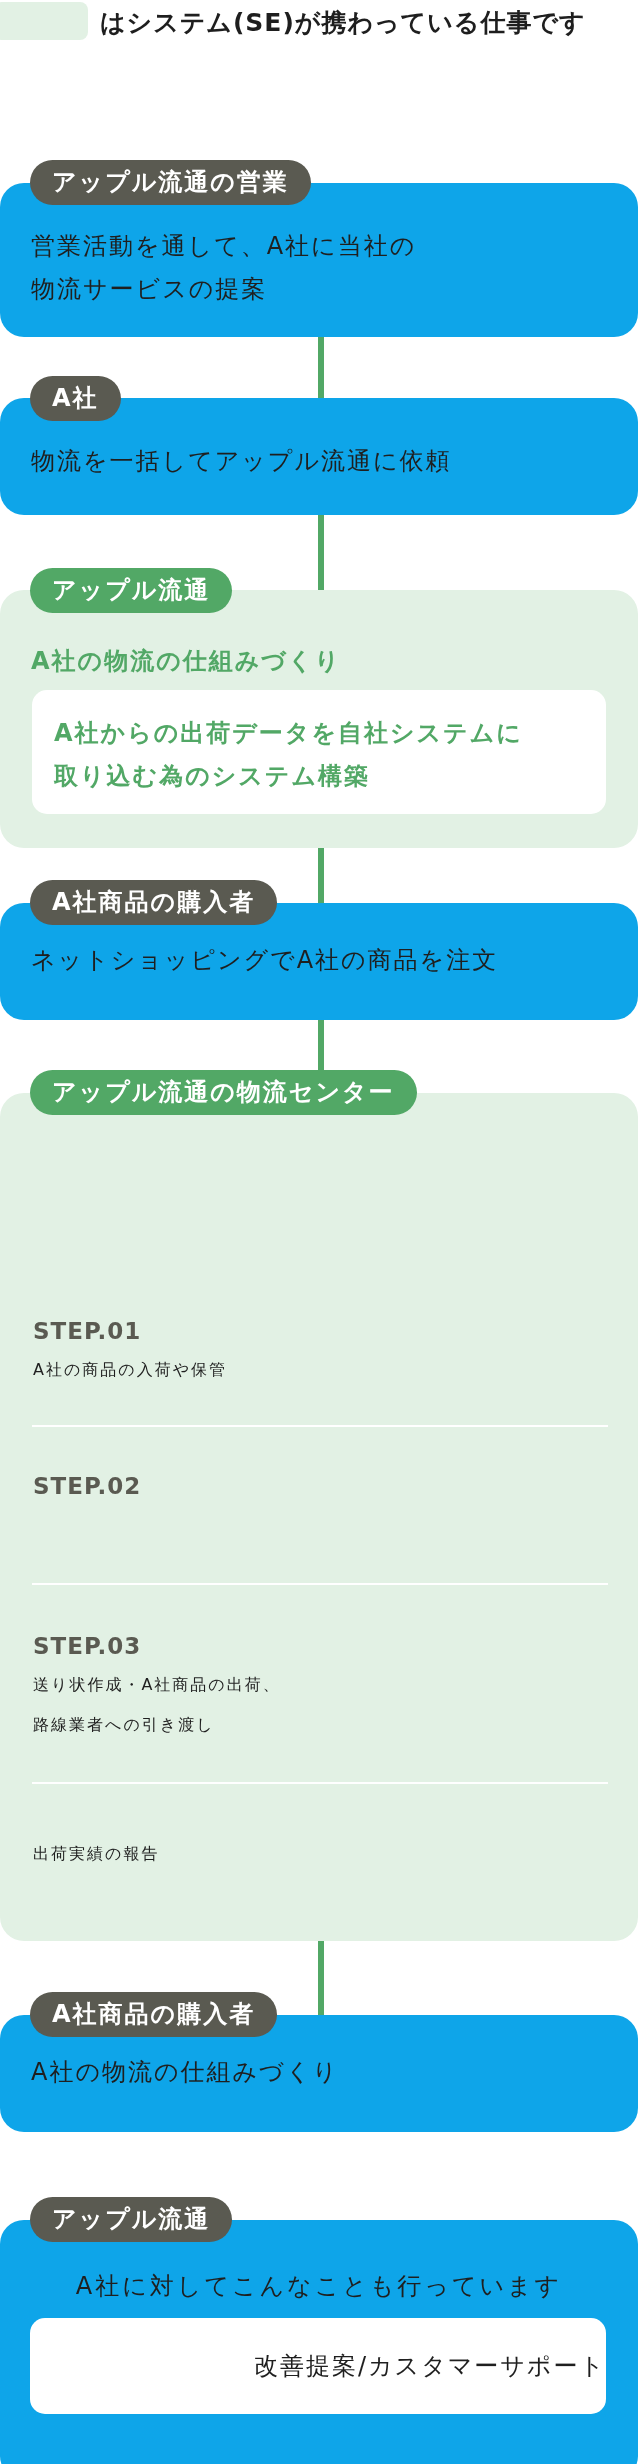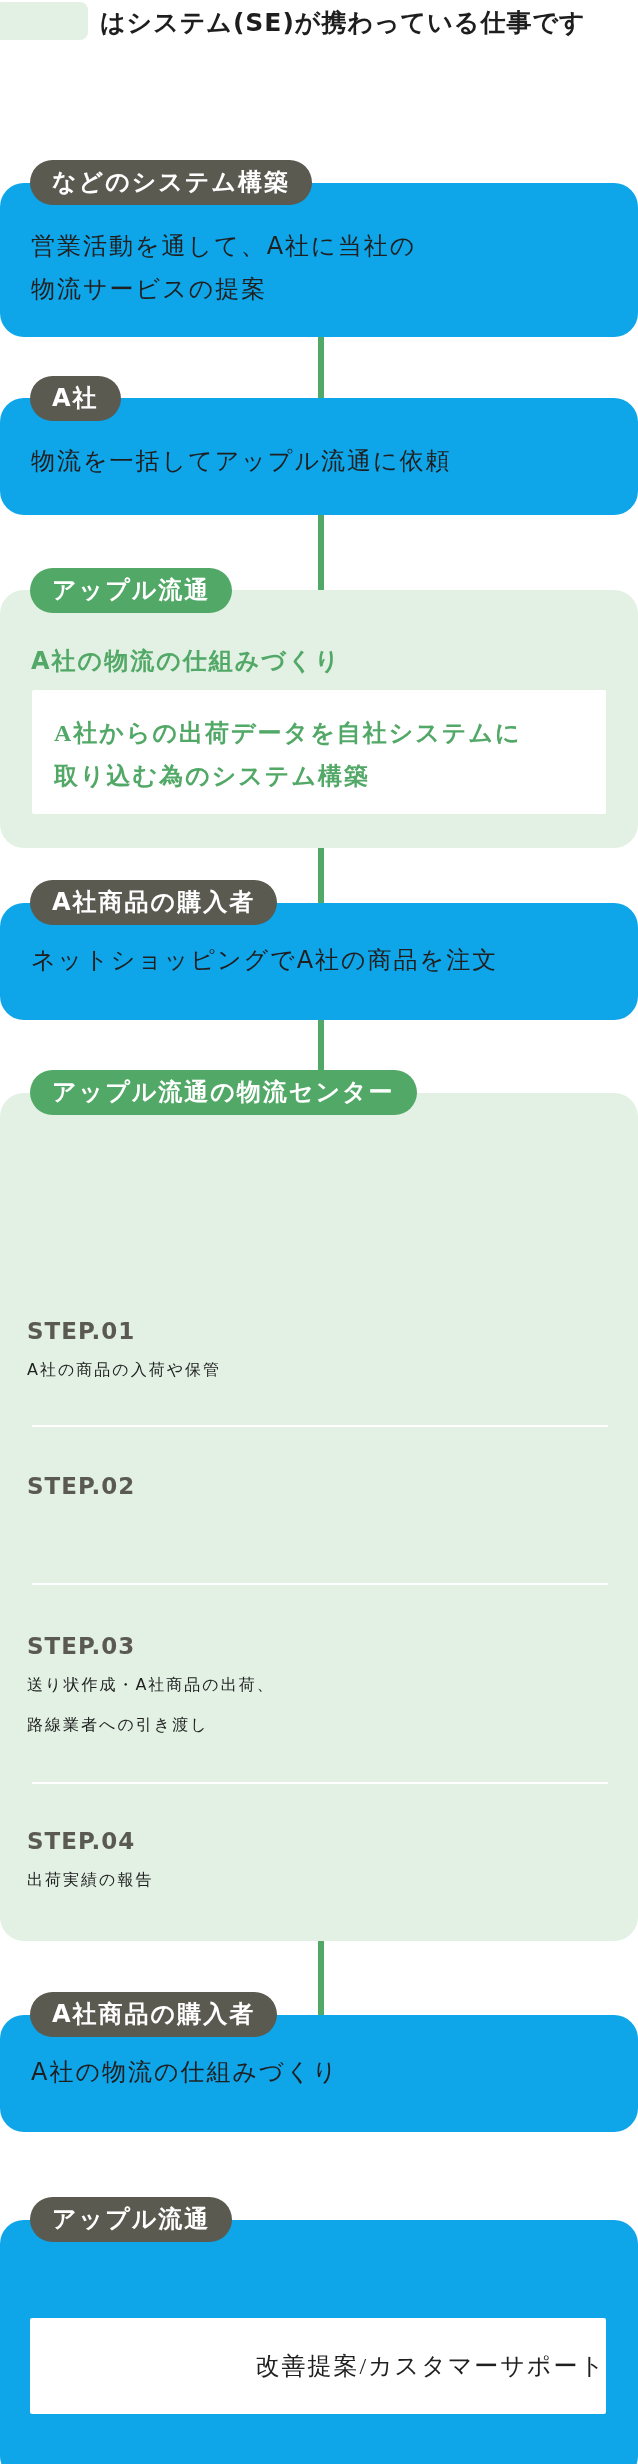--- a/index.html
+++ b/index.html
@@ -14,24 +14,24 @@
   .card { position:absolute; left:0; width:638px; border-radius:24px; background:#0ea5e9; }
   .card.green { background:#e2f1e4; }
   .tag { position:absolute; left:30px; height:45px; border-radius:23px; background:#5a5a51;
          color:#fff; font-size:24px; font-weight:bold; line-height:45px; padding:0 22px;
          letter-spacing:2px; white-space:nowrap; box-sizing:border-box; }
   .tag.green { background:#52a866; }
   .body-text { position:absolute; left:31px; font-size:24px; line-height:43px; letter-spacing:2px;
                color:#1f1f1f; white-space:pre-line; }
   .green-title { position:absolute; left:31px; font-size:24px; font-weight:bold; color:#52a866;
                  letter-spacing:2px; white-space:nowrap; }
-  .inner { position:absolute; left:32px; width:574px; background:#ffffff; border-radius:2px;font-family:Liberation Serif, serif; }
+  .inner { position:absolute; left:32px; width:574px; background:#ffffff; border-radius:15px; }
   .inner .gtxt { position:absolute; left:22px; top:22px; font-size:24px; font-weight:bold;
                  color:#52a866; line-height:43px; letter-spacing:2px; white-space:pre-line; }
-  .step { position:absolute; left:27px; width:576px; }
+  .step { position:absolute; left:33px; width:576px; }
   .step .num { font-size:23px; color:#5a5a51; letter-spacing:1px; font-weight:bold; }
   .step .desc { font-size:16px; letter-spacing:2px; line-height:40px; margin-top:6px;
                 white-space:pre-line; color:#1f1f1f; }
   .divider { position:absolute; left:32px; width:576px; height:2px; background:#ffffff; }
   .center-text { position:absolute; left:0; width:638px; text-align:center; font-size:24px;
                  letter-spacing:3px; color:#1f1f1f; }
   .inner .ctxt { position:absolute; left:0; width:100%; text-align:right; font-size:24px;
                  letter-spacing:2px; color:#1f1f1f; }
 </style>
 </head>
@@ -45,21 +45,21 @@
 <div class="vline" style="top:337px;height:61px"></div>
 <div class="vline" style="top:515px;height:75px"></div>
 <div class="vline" style="top:848px;height:55px"></div>
 <div class="vline" style="top:1020px;height:73px"></div>
 <div class="vline" style="top:1941px;height:74px"></div>
 
 <div class="card" style="top:183px;height:154px">
   <div class="body-text" style="top:42px">営業活動を通して、A社に当社の
 物流サービスの提案</div>
 </div>
-<div class="tag" style="top:160px">などのシステム構築</div>
+<div class="tag" style="top:160px">アップル流通の営業</div>
 
 <div class="card" style="top:398px;height:117px">
   <div class="body-text" style="top:42px">物流を一括してアップル流通に依頼</div>
 </div>
 <div class="tag" style="top:376px">A社</div>
 
 <div class="card green" style="top:590px;height:258px">
   <div class="green-title" style="top:55px">A社の物流の仕組みづくり</div>
   <div class="inner" style="top:100px;height:124px">
     <div class="gtxt">A社からの出荷データを自社システムに
@@ -87,29 +87,29 @@
   <div class="divider" style="top:490px"></div>
 
   <div class="step" style="top:540px">
     <div class="num">STEP.03</div>
     <div class="desc">送り状作成・A社商品の出荷、
 路線業者への引き渡し</div>
   </div>
   <div class="divider" style="top:689px"></div>
 
   <div class="step" style="top:735px">
-    <div class="num">STEP.04</div>
     <div class="desc">出荷実績の報告</div>
   </div>
 </div>
 <div class="tag green" style="top:1070px">アップル流通の物流センター</div>
 
 <div class="card" style="top:2015px;height:117px">
   <div class="body-text" style="top:36px">A社の物流の仕組みづくり</div>
 </div>
 <div class="tag" style="top:1992px">A社商品の購入者</div>
 
 <div class="card" style="top:2220px;height:260px">
+  <div class="center-text" style="top:50px">A社に対してこんなことも行っています</div>
   <div class="inner" style="top:98px;height:96px;left:30px;width:576px">
     <div class="ctxt" style="top:32px">改善提案/カスタマーサポート</div>
   </div>
 </div>
 <div class="tag" style="top:2197px">アップル流通</div>
 
 </body></html>

